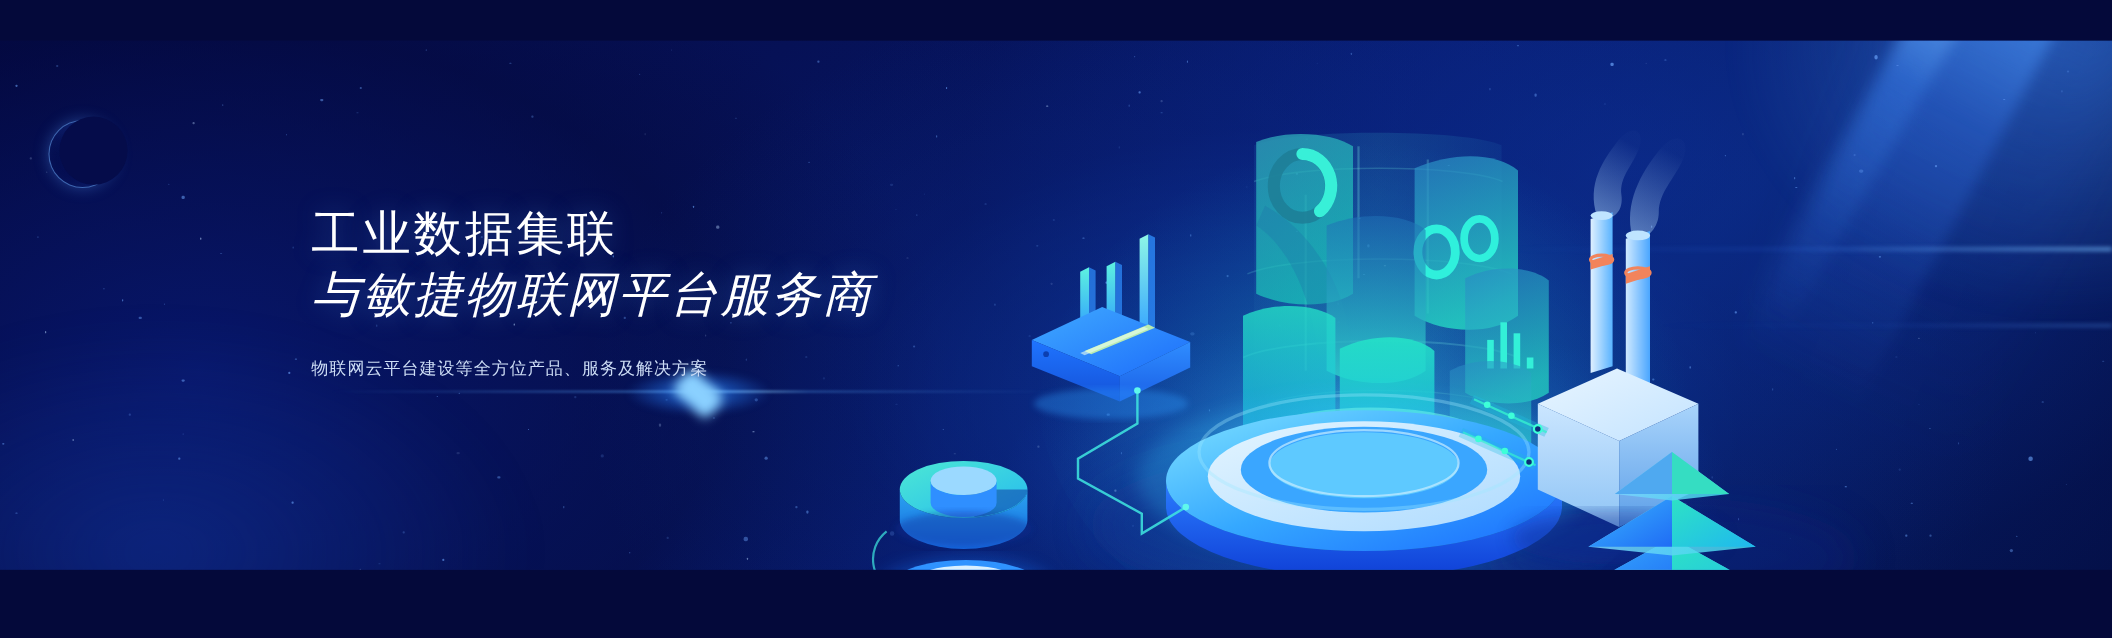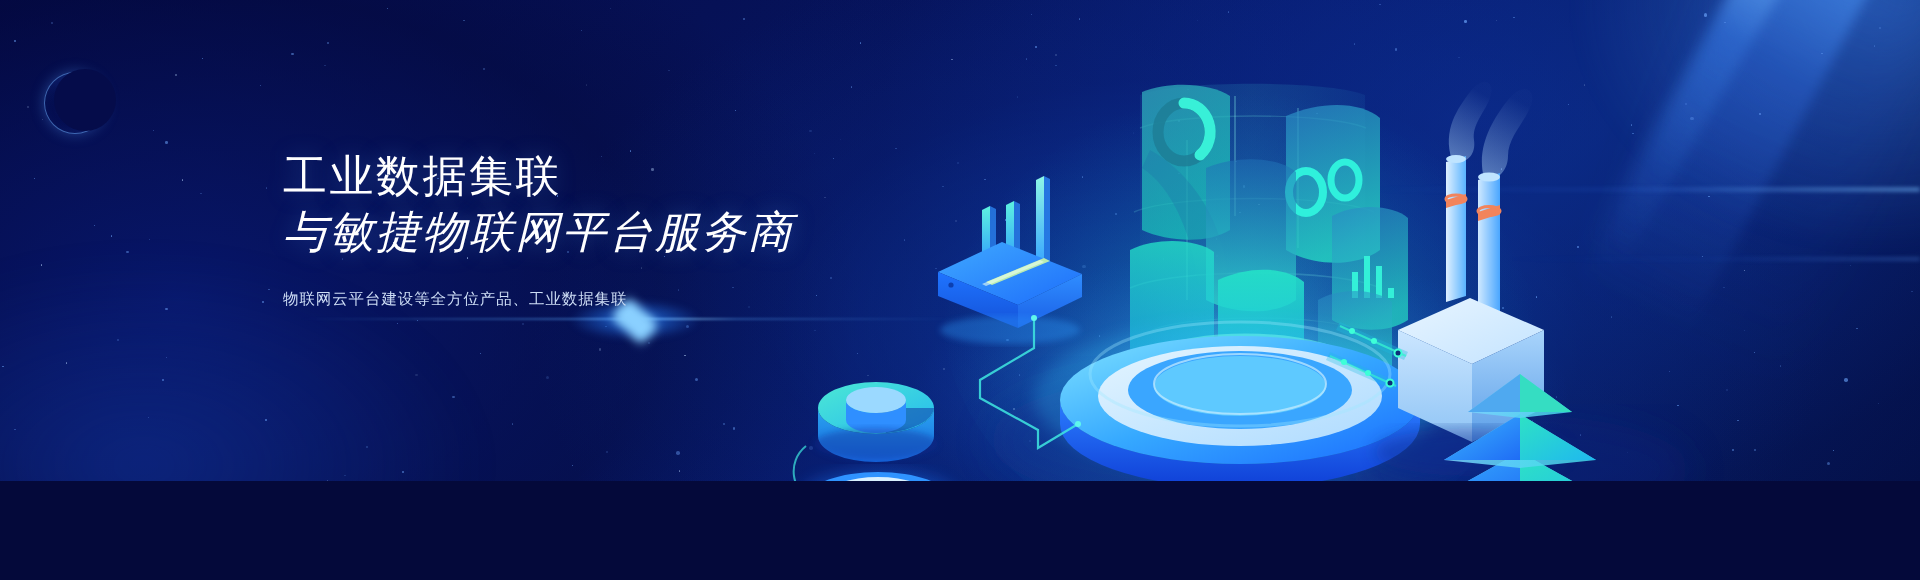--- a/index.html
+++ b/index.html
@@ -12,20 +12,21 @@
 
   #banner {
     position:relative;
     width:1920px; height:481px;
     overflow:hidden;
     background:
       radial-gradient(ellipse 900px 560px at 1180px 330px, rgba(18,80,190,0.55) 0%, rgba(10,40,130,0.28) 45%, rgba(4,9,58,0) 72%),
       radial-gradient(ellipse 1100px 700px at 1480px 120px, rgba(14,52,170,0.45) 0%, rgba(5,16,86,0.15) 55%, rgba(4,9,58,0) 78%),
       radial-gradient(ellipse 800px 520px at 180px 300px, rgba(8,24,110,0.85) 0%, rgba(4,10,62,0.5) 60%, rgba(3,7,48,0) 85%),
       linear-gradient(135deg, #030845 0%, #061156 30%, #071a6b 55%, #08246f 72%, #041048 100%);
+    margin-top: 37px;
   }
 
   
   .stars { position:absolute; inset:0; pointer-events:none; }
   .star { position:absolute; border-radius:50%; background:#6fa8ff; }
 
   
   .beam {
     position:absolute; pointer-events:none;
     transform-origin:top right;
@@ -704,17 +705,17 @@
 
   </svg>
   </div>
 
   <div class="copy">
     <h1 class="headline">
       <span>工业数据集联</span>
       <span class="l2">与敏捷物联网平台服务商</span>
     </h1>
     <p class="subcopy">
-      <span class="s2">物联网云平台建设等全方位产品、工业数据集联</span>
+      <span class="s2">物联网云平台建设等全方位产品、服务及解决方案</span>
     </p>
   </div>
 
 </div>
 
 </body></html>

